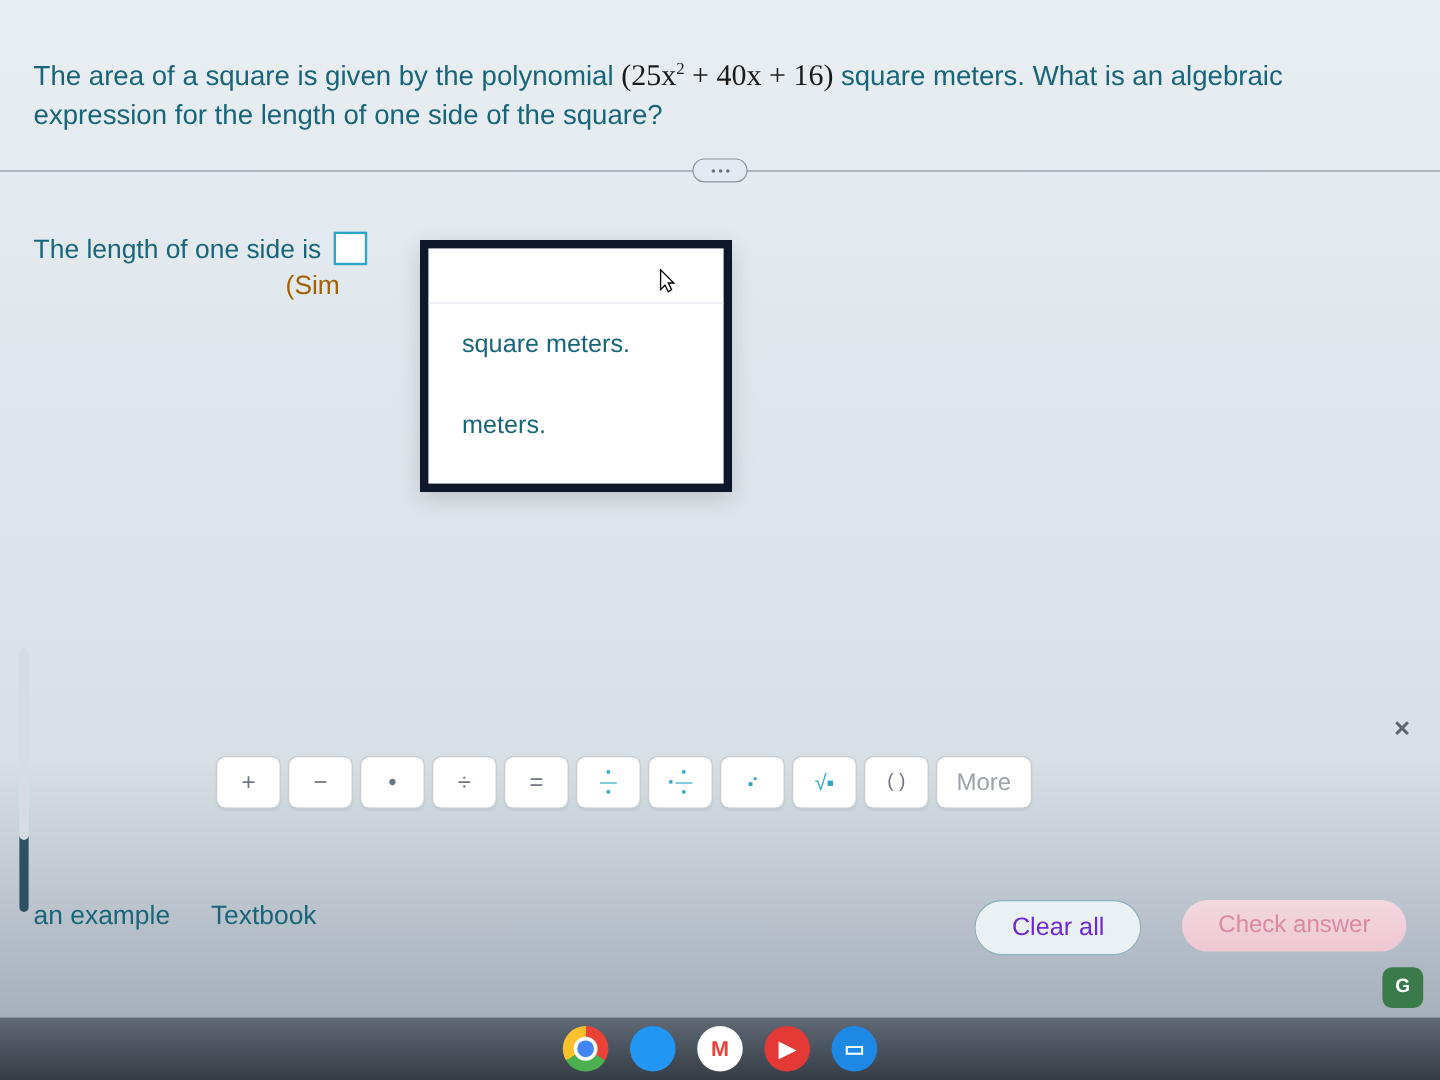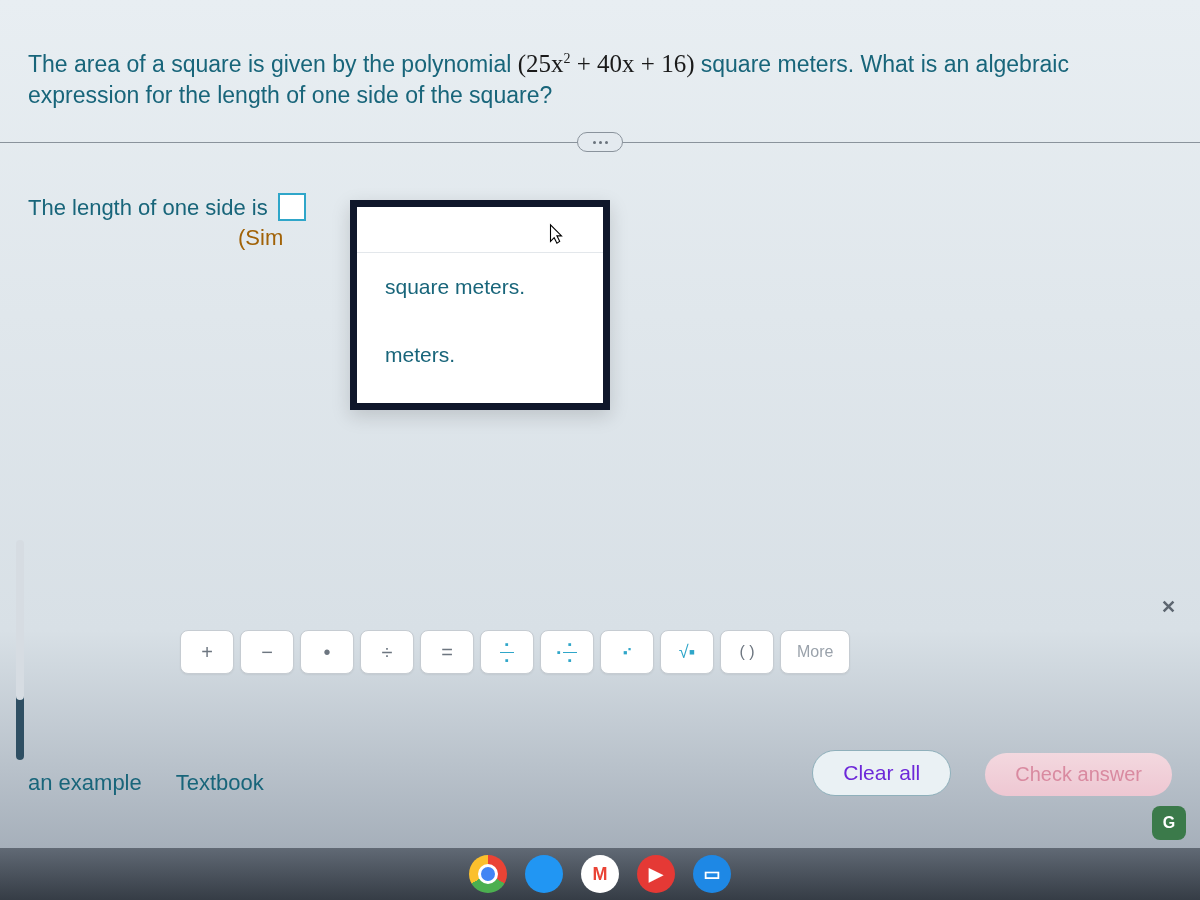--- a/index.html
+++ b/index.html
@@ -54,36 +54,36 @@
   }
 
   .math-toolbar {
     position:absolute; left:180px; top:630px; display:flex; gap:6px; align-items:center;
   }
   .math-btn {
     width:54px; height:44px; background:#fff; border:1px solid #c6ccd2; border-radius:8px;
     display:flex; align-items:center; justify-content:center; font-size:20px; color:#6d7680;
     cursor:pointer; box-shadow:0 1px 2px rgba(0,0,0,0.06);
   }
-  .math-btn.more { width:auto; padding:0 16px; font-size:16px; color:#9aa2ab; }
+  .math-btn.more { width:auto; padding:0 16px; font-size:20px; color:#9aa2ab; }
   .toolbar-close {
     position:absolute; right:24px; top:596px; font-size:18px; color:#5d6670; font-weight:bold; cursor:pointer;
   }
   .frac-glyph {
     display:flex; flex-direction:column; align-items:center; font-size:11px; color:#2fa6c9; line-height:1;
   }
   .frac-glyph .bar { width:14px; height:1px; background:#2fa6c9; margin:2px 0;}
   .mixed-glyph { display:flex; align-items:center; gap:2px; color:#2fa6c9; font-size:11px;}
   .exp-glyph { color:#2fa6c9; font-size:13px; }
   .exp-glyph sup{ font-size:9px;}
   .sqrt-glyph { color:#2fa6c9; font-size:18px;}
   .paren-glyph { color:#6d7680; font-size:16px;}
 
   .bottom-row {
-    position:absolute; left:0; top:750px; width:100%; display:flex; align-items:flex-end;
+    position:absolute; left:0; top:750px; width:100%; display:flex; align-items:flex-start;
     padding: 0 28px; gap: 34px;
   }
   .progress-stub { width:8px; height:220px; background:#d6dce2; border-radius:4px;
     position:absolute; left:16px; top:540px;
     box-shadow: inset 0 -60px 0 #2f4f63;
   }
   .link-btn { color:#18657a; font-size:22px; cursor:pointer; }
   .spacer { flex:1; }
   .clear-btn {
     padding: 10px 30px; border:1px solid #8fb0bb; border-radius:24px; color:#6d28d9;

